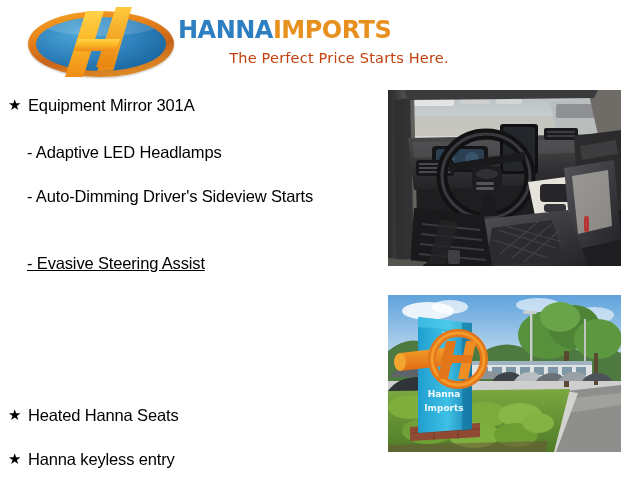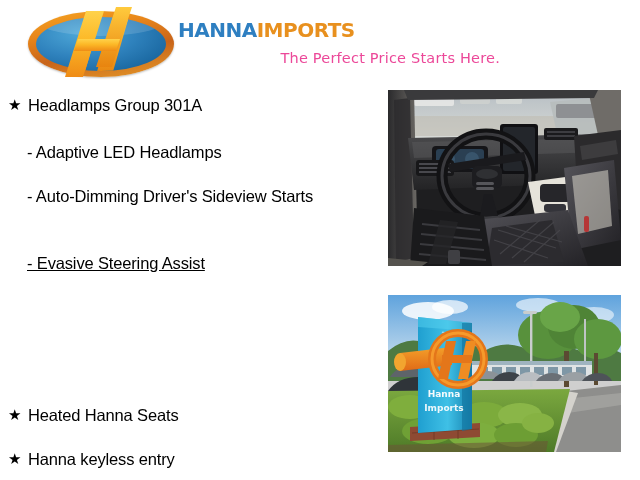--- a/index.html
+++ b/index.html
@@ -57,36 +57,36 @@
     width: 146px; height: 66px;
     overflow: visible;
   }
   .logo-text {
     position: absolute;
     left: 178px; top: 14px;
     width: 330px;
   }
   .logo-wordmark {
     font-family: "DejaVu Sans", sans-serif;
-    font-size: 20px;
+    font-size: 24px;
     font-weight: bold;
     letter-spacing: -0.5px;
     line-height: 32px;
     white-space: nowrap;
   }
   .wm-hanna { color: #2e7fc1; }
   .wm-imports { color: #e8901e; }
   .logo-tagline {
     font-family: "DejaVu Sans", sans-serif;
     font-size: 14.5px;
-    color: #ec4899;
+    color: #c2410c;
     letter-spacing: 0.2px;
     margin-top: 4px;
     white-space: nowrap;
-    text-align: right;
+    text-align: center;
     width: 322px;
   }
 
   
   .features {
     position: absolute;
     left: 0; top: 88px;
     width: 382px;
     height: 392px;
   }
@@ -176,21 +176,21 @@
     <div class="logo-wordmark"><span class="wm-hanna">HANNA</span><span class="wm-imports">IMPORTS</span></div>
     <div class="logo-tagline">The Perfect Price Starts Here.</div>
   </div>
 
 </div>
 
 <div class="features">
 
   <div class="feat-row" style="top:6px;">
     <span class="feat-star">★</span>
-    <span class="feat-main-text">Headlamps Group 301A</span>
+    <span class="feat-main-text">Equipment Mirror 301A</span>
   </div>
 
   <div class="feat-sub" style="top:52px;">
     <span>- Adaptive LED Headlamps</span>
   </div>
 
   <div class="feat-sub" style="top:96px;">
     <span>- Auto-Dimming Driver's Sideview Starts</span>
   </div>
 

